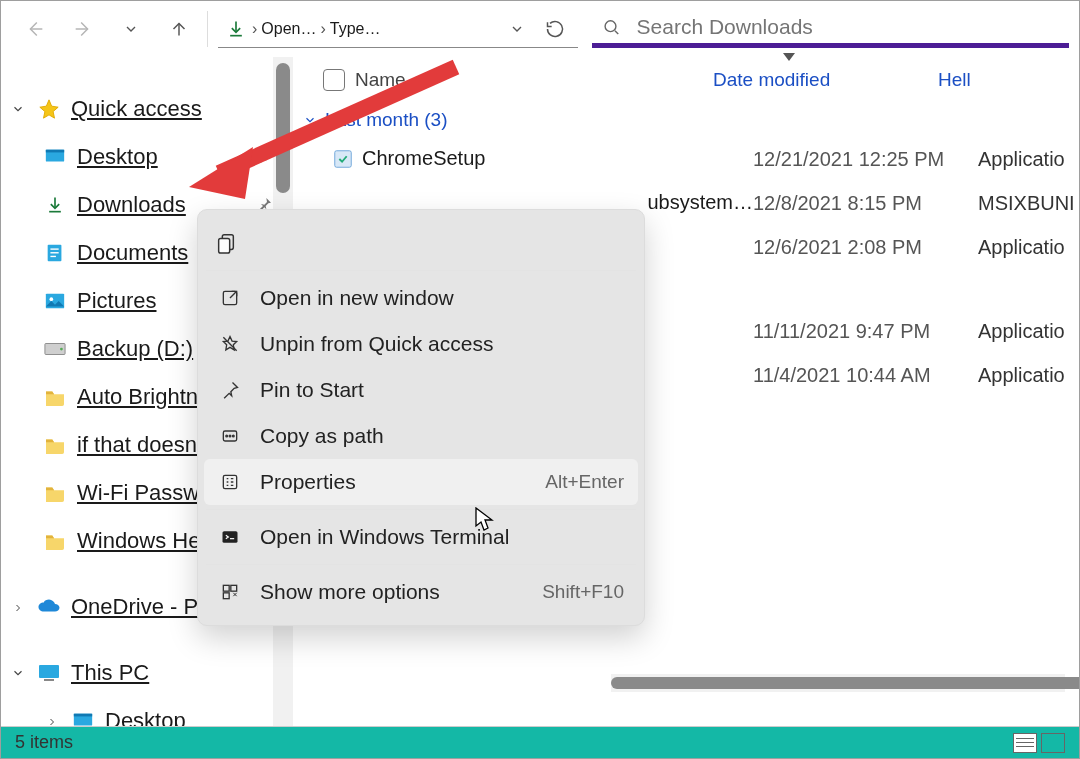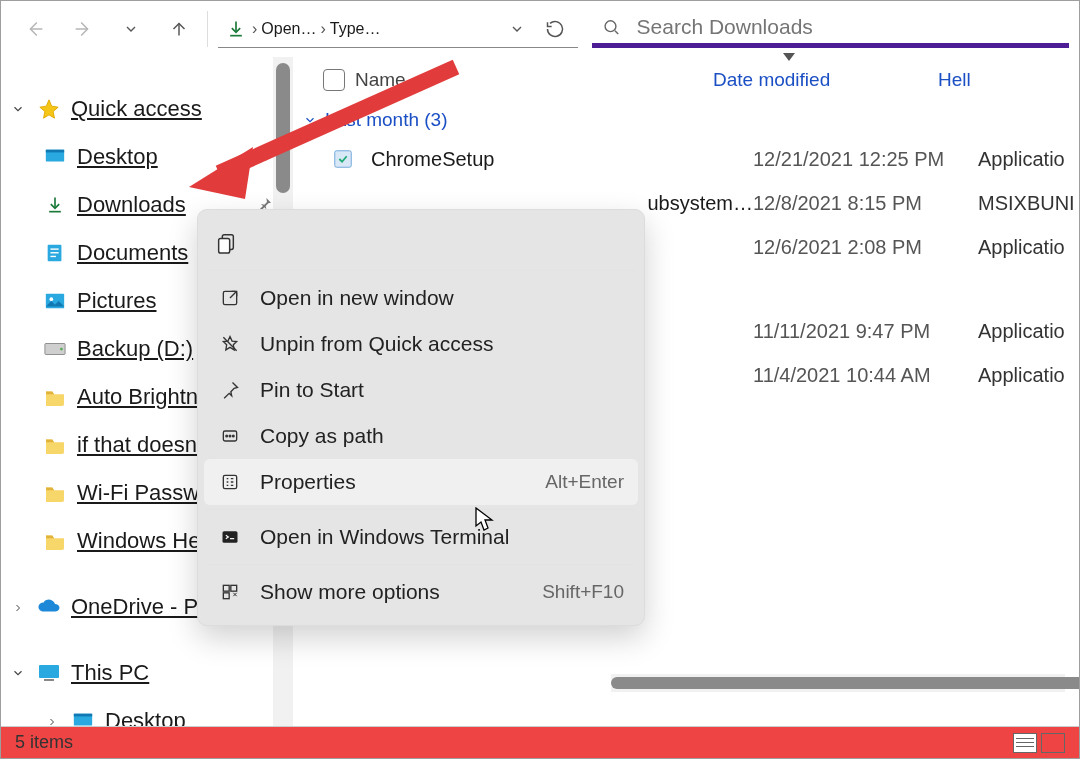--- a/index.html
+++ b/index.html
@@ -31,36 +31,36 @@
   .icon-sm{width:24px;height:24px;display:inline-flex;align-items:center;justify-content:center;}
   
   .colhead{display:flex;align-items:center;height:46px;border-bottom:1px solid rgba(0,0,0,0);font-size:19px;color:#444;padding-left:30px;}
   .colhead .colname{display:flex;align-items:center;gap:10px;width:390px;}
   .colhead .coldate{width:225px;color:#1b4fc4;position:relative;}
   .colhead .coldate::before{content:"";position:absolute;top:-16px;left:70px;border-left:6px solid transparent;border-right:6px solid transparent;border-bottom:8px solid #555;transform:rotate(180deg);}
   .colhead .coltype{color:#1b4fc4;}
   .check{width:22px;height:22px;border:1.5px solid #777;border-radius:4px;}
   .group-hdr{display:flex;align-items:center;gap:8px;color:#1b4fc4;font-size:19px;padding:6px 0 6px 10px;}
   .file-row{display:flex;align-items:center;height:44px;padding-left:38px;font-size:20px;}
-  .file-row .fname{width:422px;display:flex;align-items:center;gap:16px;overflow:hidden;text-overflow:ellipsis;white-space:nowrap;}
+  .file-row .fname{width:422px;display:flex;align-items:flex-start;gap:7px;overflow:hidden;text-overflow:ellipsis;white-space:nowrap;}
   .file-row .fdate{width:225px;color:#555;}
   .file-row .ftype{color:#333;}
   .gap{height:40px;}
   
   .ctx{position:absolute;left:196px;top:208px;width:448px;background:#e5e5e5;border:1px solid #dcdcdc;border-radius:10px;box-shadow:0 12px 30px rgba(0,0,0,.18);padding:10px 6px;font-size:21px;color:#222;z-index:50;}
   .ctx-toprow{height:46px;display:flex;align-items:center;padding:0 10px;}
   .ctx-sep{height:1px;background:#e3e3e3;margin:4px 2px;}
   .ctx-item{height:46px;display:flex;align-items:center;gap:18px;padding:0 14px;border-radius:6px;}
   .ctx-item .shortcut{margin-left:auto;color:#666;font-size:19px;}
   .ctx-item.hover{background:#f0f0f0;}
   .ctx-icon{width:24px;height:24px;display:inline-flex;align-items:center;justify-content:center;color:#333;}
   
   .arrow-wrap{position:absolute;left:180px;top:58px;z-index:60;pointer-events:none;}
   
-  .status{position:absolute;bottom:0;left:0;right:0;height:32px;border-top:1px solid #ccc;display:flex;align-items:center;padding:0 14px;font-size:18px;color:#333;background:#ef4444;}
+  .status{position:absolute;bottom:0;left:0;right:0;height:32px;border-top:1px solid #ccc;display:flex;align-items:center;padding:0 14px;font-size:18px;color:#333;background:#14b8a6;}
   .status .views{margin-left:auto;display:flex;gap:4px;}
   .viewbtn{width:24px;height:20px;border:1px solid #666;display:flex;}
   .viewbtn.list{background:linear-gradient(#fff,#fff);}
   .viewbtn .lns{width:100%;display:flex;flex-direction:column;justify-content:space-evenly;padding:2px;}
   .viewbtn .lns div{height:1px;background:#666;}
   .h-scroll{position:absolute;bottom:34px;left:318px;right:14px;height:18px;background:#f1f1f1;}
   .h-scroll .th{position:absolute;top:3px;left:0;height:12px;width:740px;background:#8a8a8a;border-radius:6px;}
   .cursor{position:absolute;left:474px;top:506px;z-index:70;pointer-events:none;}
 </style>
 </head>

